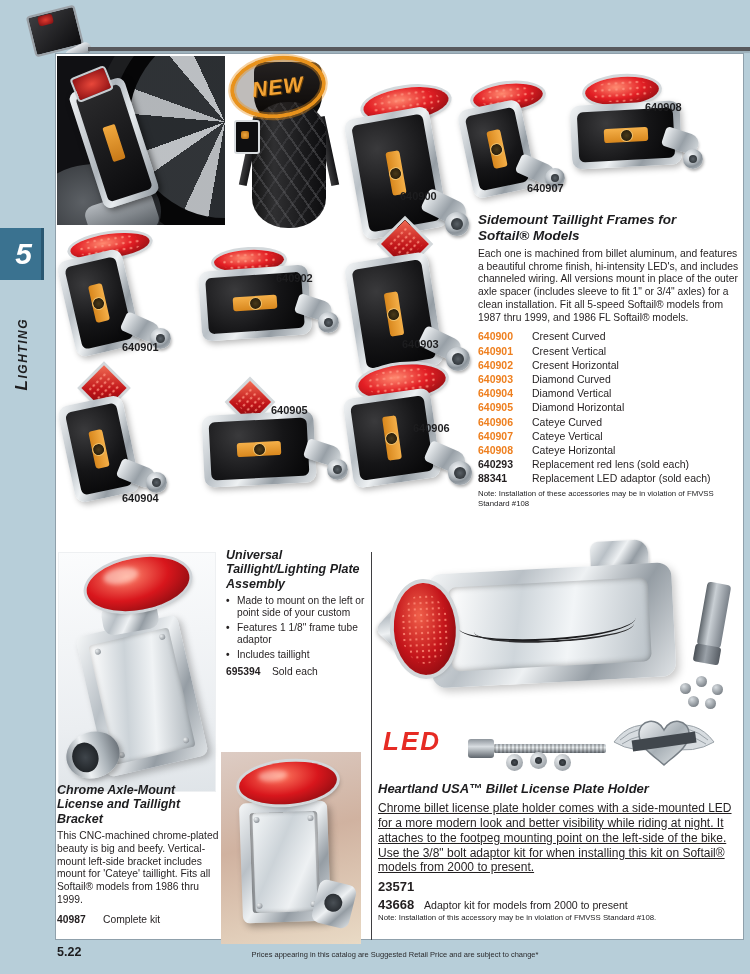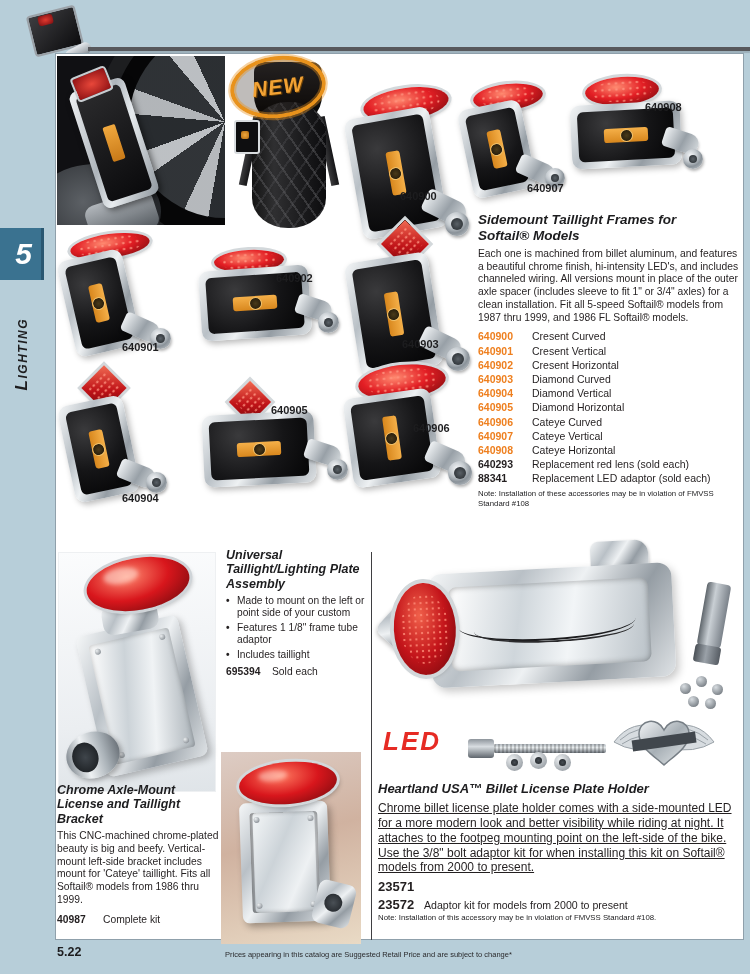--- a/index.html
+++ b/index.html
@@ -112,21 +112,21 @@
   .led-label{position:absolute;left:383px;top:726px;font-size:26px;font-weight:bold;font-style:italic;color:#e62b24;letter-spacing:2px;}
   .bolt-kit{position:absolute;left:468px;top:736px;width:145px;height:40px;}
   .bk-rod{position:absolute;left:26px;top:8px;width:112px;height:9px;border-radius:2px;background:linear-gradient(#aeb5bb,#e8ecee 40%,#6d747b);}
   .bk-rod::after{content:"";position:absolute;inset:0;background:repeating-linear-gradient(90deg,rgba(0,0,0,.18) 0 2px,transparent 2px 4px);}
   .bk-head{position:absolute;left:0;top:3px;width:26px;height:19px;border-radius:3px;background:linear-gradient(#8d949b,#d8dde1 40%,#5f666d);}
   .bk-washer{position:absolute;width:17px;height:17px;border-radius:50%;background:radial-gradient(circle at 36% 32%,#eef1f3,#848b92);}
   .bk-washer::after{content:"";position:absolute;inset:5px;border-radius:50%;background:radial-gradient(#474d53,#1e2226);}
   .heart-logo{position:absolute;left:612px;top:712px;width:104px;height:60px;}
   
   .footer-page-num{position:absolute;left:57px;top:945px;font-size:12.5px;font-weight:bold;color:#1d1d1f;}
-  .footer-disclaimer{position:absolute;left:225px;top:950px;width:340px;font-size:7.5px;color:#2a2a2c;}
+  .footer-disclaimer{position:absolute;left:225px;top:950px;width:340px;text-align:center;font-size:7.5px;color:#2a2a2c;}
 </style>
 </head>
 <body>
 
 <div class="page">
 
   <div class="header-logo">
     <div class="hl-box"></div>
     <div class="hl-lens"></div>
     <div class="hl-arm"></div>
@@ -402,21 +402,21 @@
     </svg>
   </div>
 
   <div class="heartland-text">
     <h3 class="sec-title">Heartland USA™ Billet License Plate Holder</h3>
     <p class="body-copy" style="font-size:12px;text-decoration:underline;">Chrome billet license plate holder comes with a side-mounted LED for a more modern look and better visibility while riding at night. It attaches to the footpeg mounting point on the left-side of the bike. Use the 3/8" bolt adaptor kit for when installing this kit on Softail® models from 2000 to present.</p>
     <div class="hl-part-row">
         <span class="pnum">23571</span>
       </div>
     <div class="hl-part-row">
-        <span class="pnum">23572</span>
+        <span class="pnum">43668</span>
         <span>Adaptor kit for models from 2000 to present</span>
       </div>
     <div class="note-copy" style="width:330px;margin-top:2px;">Note: Installation of this accessory may be in violation of FMVSS Standard #108.</div>
   </div>
 
   <div class="axle-text">
     <h3 class="sec-title">Chrome Axle-Mount License and Taillight Bracket</h3>
     <p class="body-copy">This CNC-machined chrome-plated beauty is big and beefy. Vertical-mount left-side bracket includes mount for 'Cateye' taillight. Fits all Softail® models from 1986 thru 1999.</p>
     <div class="sold-row" style="margin-top:7px;">
         <span class="pnum">40987</span>

